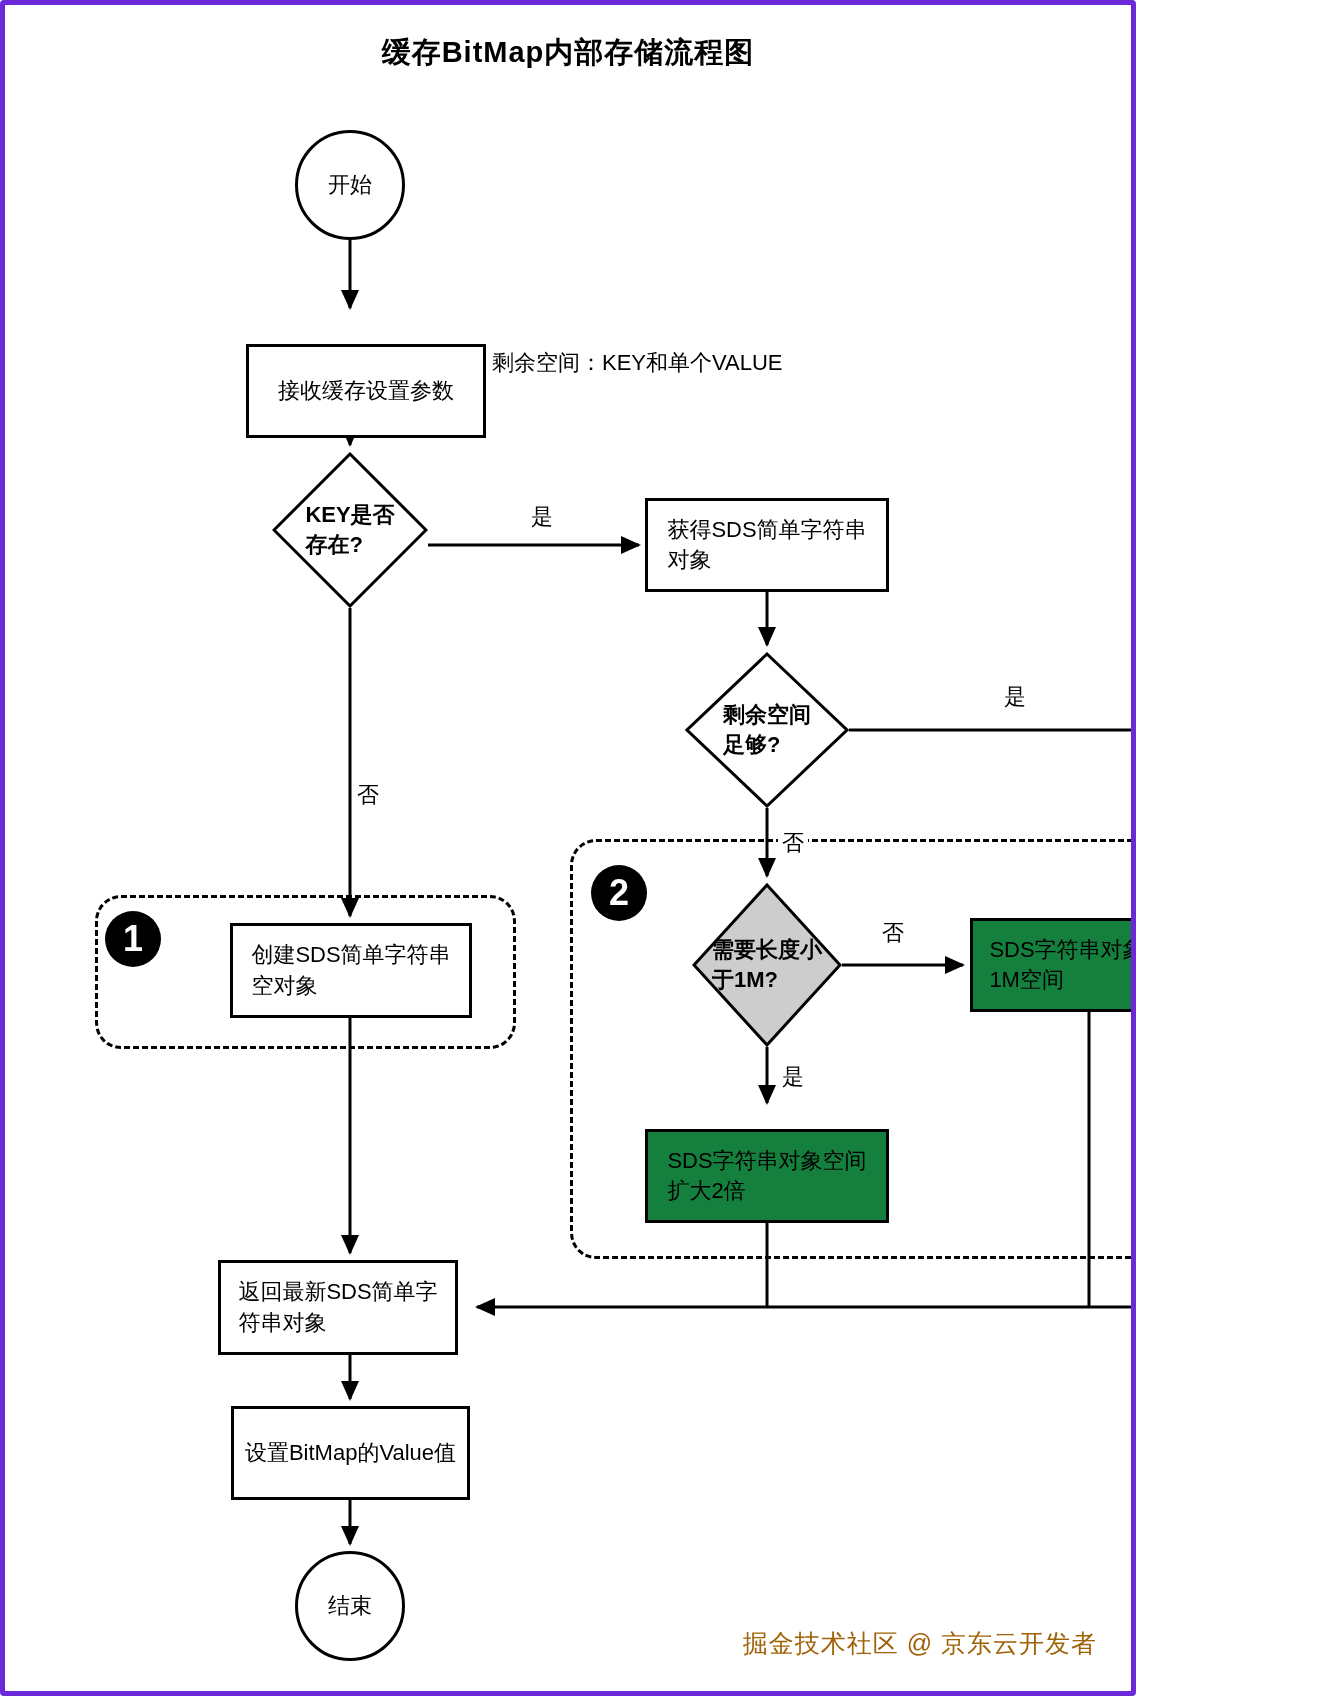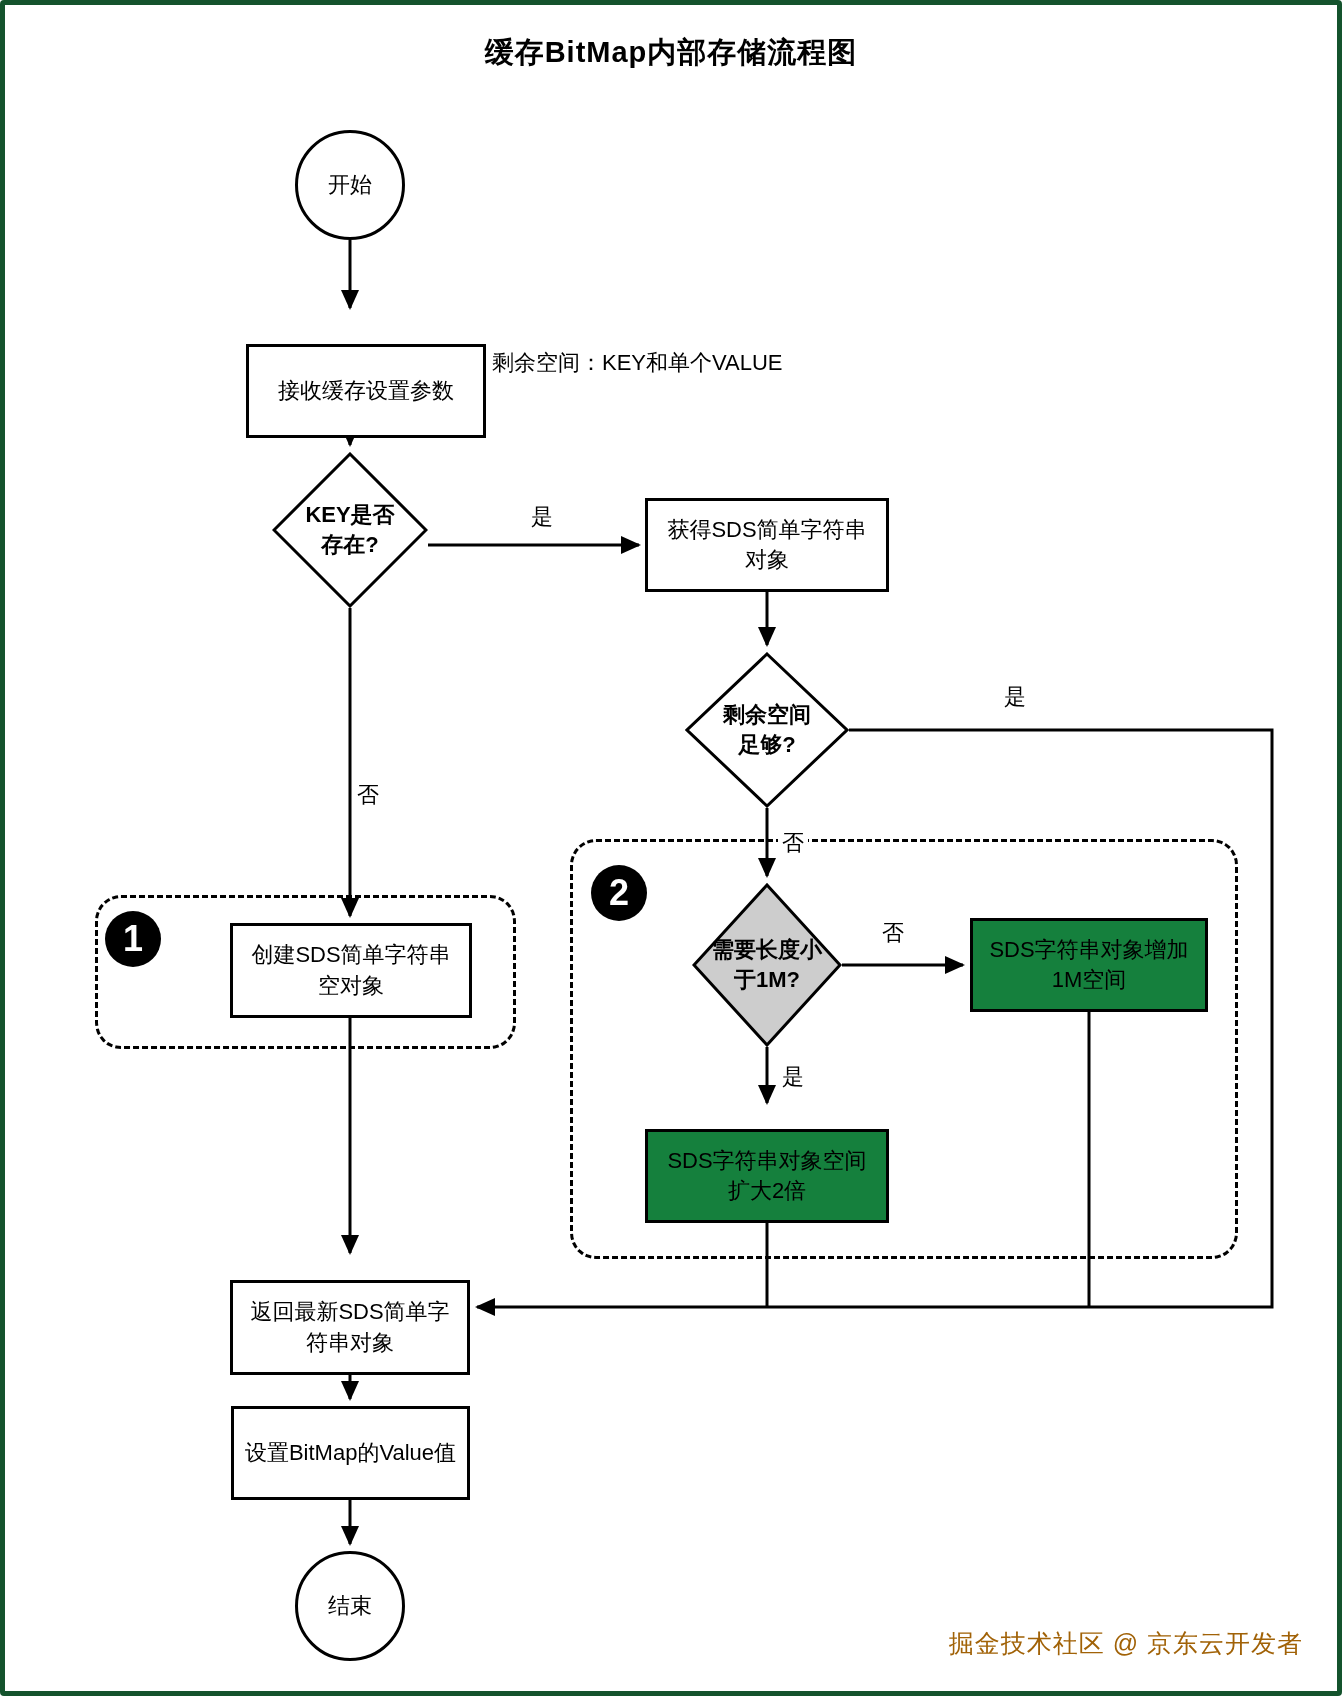--- a/index.html
+++ b/index.html
@@ -1,38 +1,38 @@
 <!DOCTYPE html>
 <html><head>
 <meta charset="utf-8">
 <style>
   html,body { margin:0; padding:0; background:#ffffff; }
   .canvas {
-    position:relative; width:1342px; height:1696px; background:#ffffff;
+    position:relative; width:1136px; height:1696px; background:#ffffff;
     font-family:"Liberation Sans","DejaVu Sans",sans-serif; color:#000;
-    box-sizing:border-box; border:5px solid #14532d; border-radius:4px;
+    box-sizing:border-box; border:5px solid #6d28d9; border-radius:4px;
     overflow:hidden;
   }
   .title {
     position:absolute; left:0; right:0; top:28px; text-align:center;
     font-size:29px; font-weight:bold; letter-spacing:1px; z-index:5;
   }
   .edges { position:absolute; left:0; top:0; z-index:2; }
   .region {
     position:absolute; border:3px dashed #000; border-radius:26px;
     background:transparent; z-index:1;
   }
   .badge {
     position:absolute; width:56px; height:56px; background:#000; color:#fff;
     border-radius:50%; display:flex; align-items:center; justify-content:center;
     font-size:36px; font-weight:bold; z-index:4;
   }
   .node {
     position:absolute; display:flex; align-items:center; justify-content:center;
-    text-align:center; z-index:3; box-sizing:border-box;
+    text-align:left; z-index:3; box-sizing:border-box;
   }
   .node-label { white-space:pre-line; font-size:22px; line-height:1.38; }
   .rect  { border:3px solid #000; background:#fff; }
   .rect.gray { background:#15803d; }
   .circle { border:3px solid #000; border-radius:50%; background:#fff; }
   .diamond { background:transparent;font-weight:bold; }
   .diamond svg { position:absolute; left:0; top:0; }
   .diamond .node-label { position:relative; z-index:1; }
   .edge-label {
     position:absolute; transform:translate(-50%,-50%); font-size:22px;
@@ -130,21 +130,21 @@
   <div class="node rect gray" style="left:965px; top:913px; width:238px; height:94px;">
     <div class="node-label">SDS字符串对象增加
 1M空间</div>
   </div>
 
   <div class="node rect gray" style="left:640px; top:1124px; width:244px; height:94px;">
     <div class="node-label">SDS字符串对象空间
 扩大2倍</div>
   </div>
 
-  <div class="node rect" style="left:225px; top:1255px; width:240px; height:95px;margin-top:20px;">
+  <div class="node rect" style="left:213px; top:1255px; width:240px; height:95px;">
     <div class="node-label">返回最新SDS简单字
 符串对象</div>
   </div>
 
   <div class="node circle" style="left:290px; top:1546px; width:110px; height:110px;">
     <div class="node-label">结束</div>
   </div>
 
   <div class="node rect" style="left:226px; top:1401px; width:239px; height:94px;">
     <div class="node-label">设置BitMap的Value值</div>

